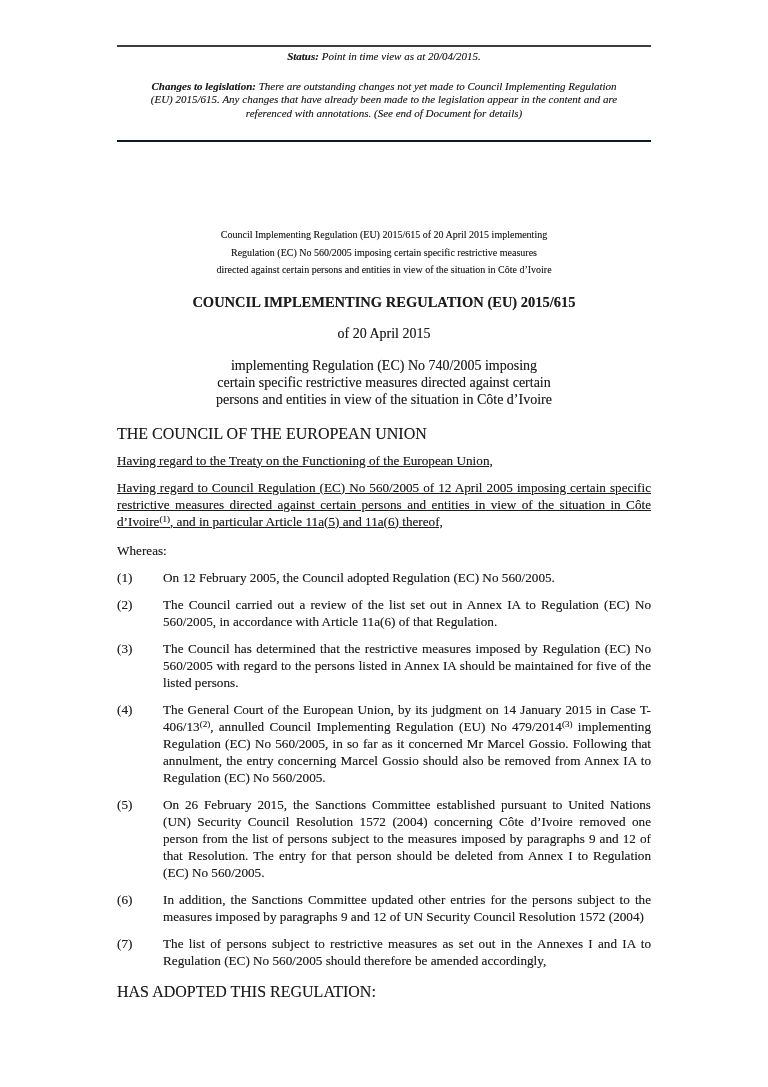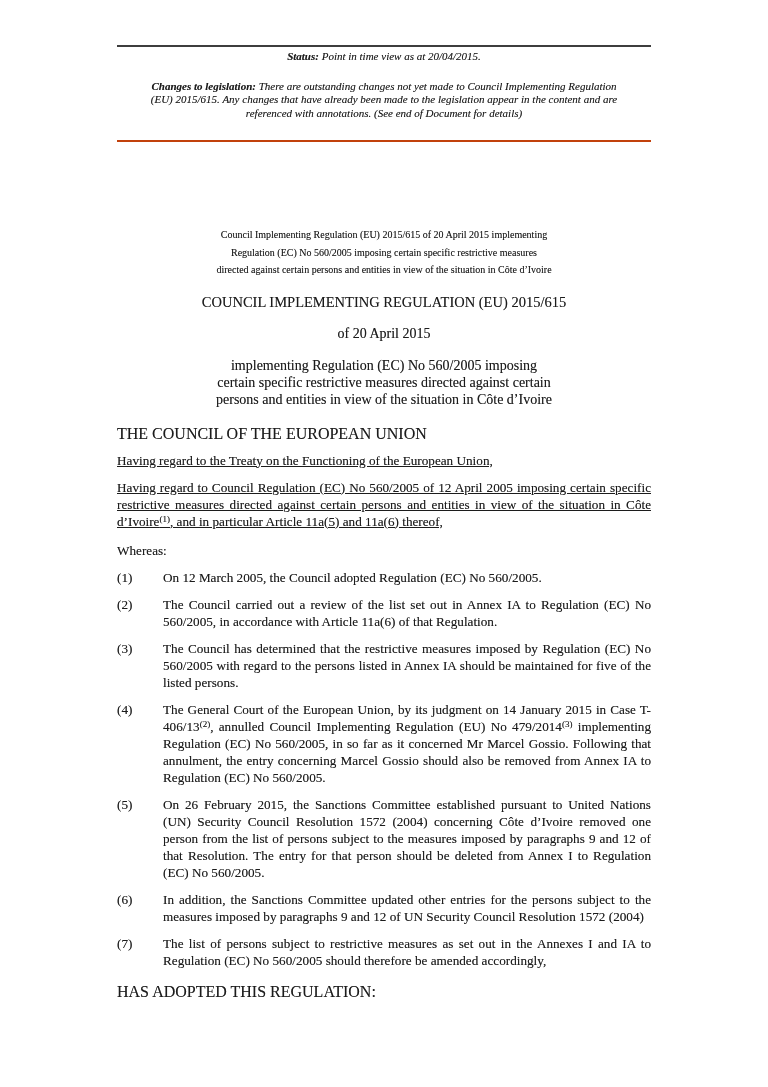--- a/index.html
+++ b/index.html
@@ -14,21 +14,21 @@
     text-shadow: 0 0 0.4px rgba(20,20,20,0.45);
   }
   .content {
     width: 534px;
     margin-left: 117px;
   }
   
   .status-box {
     margin-top: 45px;
     border-top: 2px solid #3d3d3d;
-    border-bottom: 2px solid #c2410c;
+    border-bottom: 2px solid #0f172a;
     padding: 3px 0 4px 0;
     font-style: italic;
     font-size: 11px;
     line-height: 13.5px;
     text-align: center;
   }
   .status-box .lead { font-weight: bold; }
   .changes-line {
     max-width: 482px;
     margin: 0 auto;
@@ -41,21 +41,21 @@
     margin: 84px 0 0 0;
     font-size: 10px;
     font-weight: normal;
     line-height: 17.5px;
     text-align: center;
     white-space: pre-line;
   }
   .reg-heading {
     margin: 15px 0 0 0;
     font-size: 14.5px;
-    font-weight: normal;
+    font-weight: bold;
     line-height: 17px;
     text-align: center;
   }
   .date-line {
     margin: 14px 0 0 0;
     font-size: 14px;
     line-height: 17px;
     text-align: center;
   }
   .subtitle {
@@ -121,36 +121,36 @@
     </div>
 
     <h1 class="doc-title">Council Implementing Regulation (EU) 2015/615 of 20 April 2015 implementing
 Regulation (EC) No 560/2005 imposing certain specific restrictive measures
 directed against certain persons and entities in view of the situation in Côte d’Ivoire</h1>
 
     <h2 class="reg-heading">COUNCIL IMPLEMENTING REGULATION (EU) 2015/615</h2>
 
     <p class="date-line">of 20 April 2015</p>
 
-    <p class="subtitle">implementing Regulation (EC) No 560/2005 imposing
+    <p class="subtitle">implementing Regulation (EC) No 740/2005 imposing
 certain specific restrictive measures directed against certain
 persons and entities in view of the situation in Côte d’Ivoire</p>
 
     <p class="council-line">THE COUNCIL OF THE EUROPEAN UNION</p>
 
     <p class="body-par">Having regard to the Treaty on the Functioning of the European Union,</p>
 
     <p class="body-par">Having regard to Council Regulation (EC) No 560/2005 of 12 April 2005 imposing certain specific restrictive measures directed against certain persons and entities in view of the situation in Côte d’Ivoire<sup class="fn">(1)</sup>, and in particular Article 11a(5) and 11a(6) thereof,</p>
 
     <p class="whereas">Whereas:</p>
 
     <div id="recitals">
         <div class="recital">
           <span class="rec-num">(1)</span>
-          <div class="rec-text">On 12 March 2005, the Council adopted Regulation (EC) No 560/2005.</div>
+          <div class="rec-text">On 12 February 2005, the Council adopted Regulation (EC) No 560/2005.</div>
         </div>
         <div class="recital">
           <span class="rec-num">(2)</span>
           <div class="rec-text">The Council carried out a review of the list set out in Annex IA to Regulation (EC) No 560/2005, in accordance with Article 11a(6) of that Regulation.</div>
         </div>
         <div class="recital">
           <span class="rec-num">(3)</span>
           <div class="rec-text">The Council has determined that the restrictive measures imposed by Regulation (EC) No 560/2005 with regard to the persons listed in Annex IA should be maintained for five of the listed persons.</div>
         </div>
         <div class="recital">

